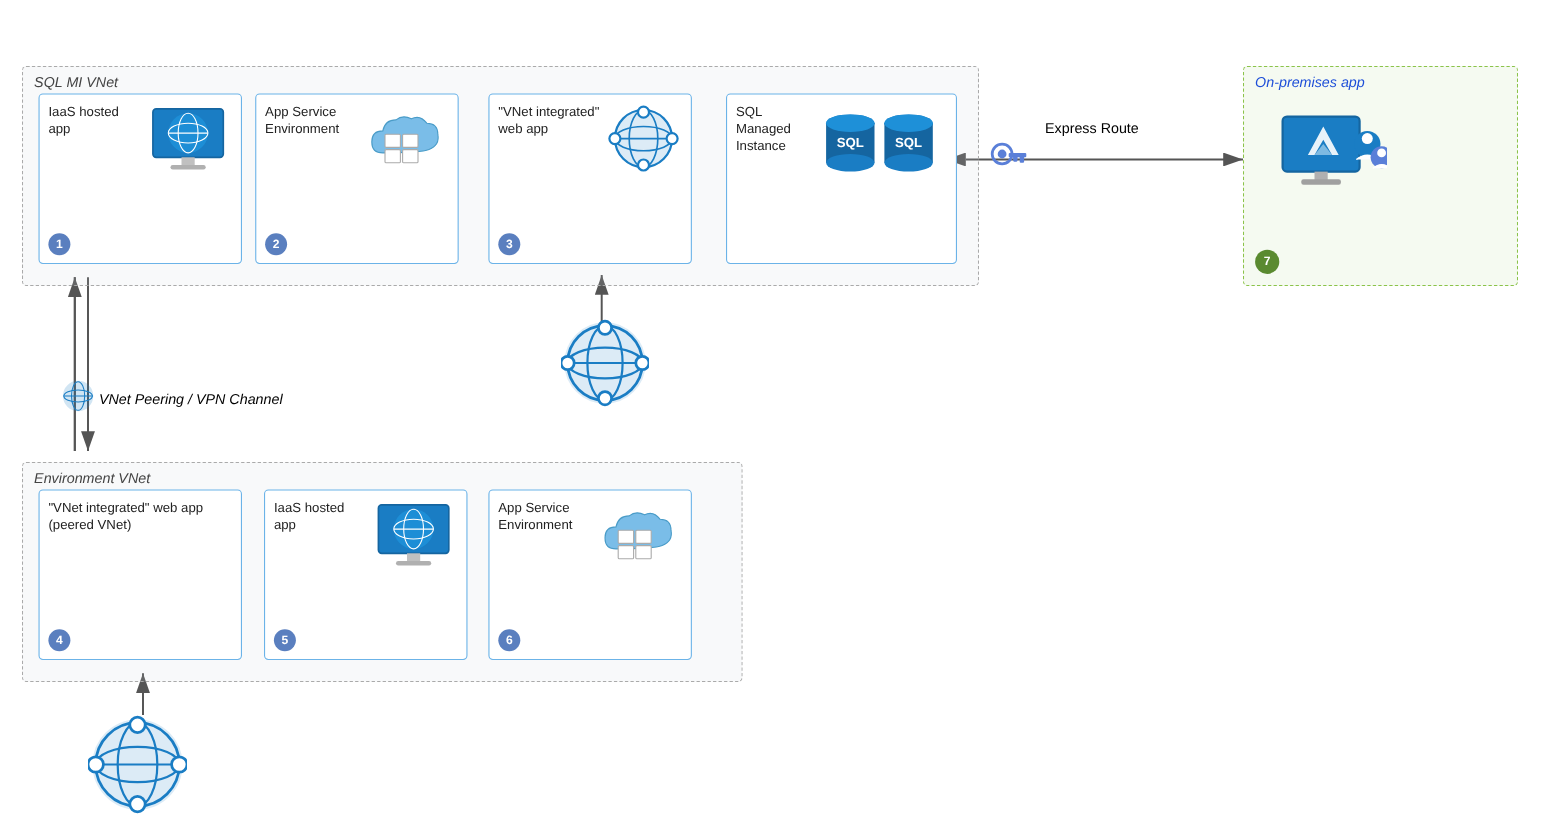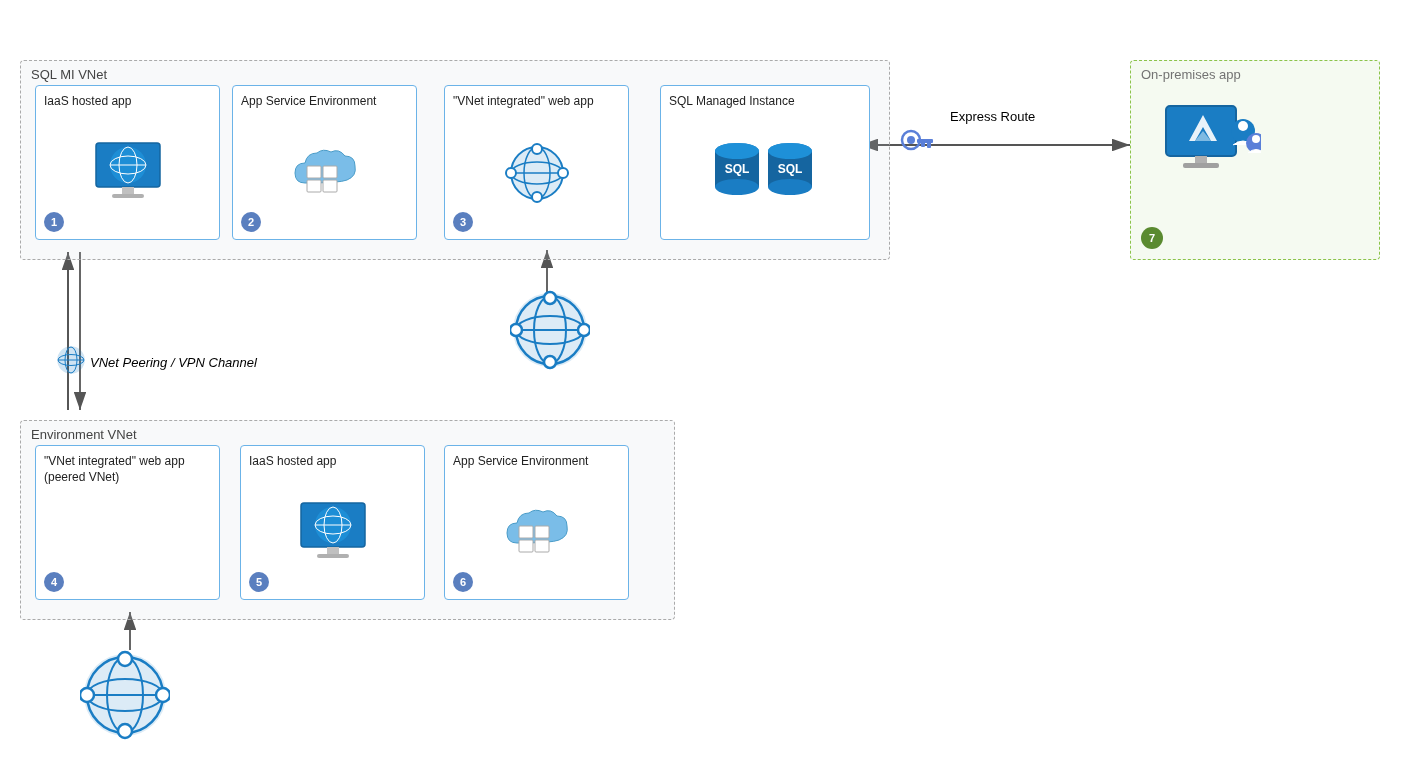--- a/index.html
+++ b/index.html
@@ -28,30 +28,30 @@
       background: rgba(200,210,220,0.13);
     }
 
     .vnet-label {
       position: absolute;
       top: 6px;
       left: 10px;
       font-size: 13px;
       color: #444;
       font-weight: 500;
+      font-style: italic;
     }
 
     
     .comp-box {
       position: absolute;
       border: 1.5px solid #6bb3e8;
       border-radius: 4px;
       background: #fff;
       display: flex;
-      flex-direction: column;
       align-items: flex-start;
       padding: 8px 8px 6px 8px;
     }
 
     .comp-title {
       font-size: 12px;
       color: #222;
       line-height: 1.3;
       margin-bottom: 4px;
       font-weight: 400;
@@ -199,21 +199,21 @@
 
         <circle cx="35" cy="8" r="5" fill="white" stroke="#1a7dc4" stroke-width="2"></circle>
         <circle cx="61" cy="32" r="5" fill="white" stroke="#1a7dc4" stroke-width="2"></circle>
         <circle cx="35" cy="56" r="5" fill="white" stroke="#1a7dc4" stroke-width="2"></circle>
         <circle cx="9" cy="32" r="5" fill="white" stroke="#1a7dc4" stroke-width="2"></circle>
       </svg>
     </div>
     <div class="badge">3</div>
   </div>
 
-  <div class="comp-box" style="left:660px; top:85px; width:210px; height:155px;text-align:center;">
+  <div class="comp-box" style="left:660px; top:85px; width:210px; height:155px;">
     <span class="comp-title">SQL Managed Instance</span>
     <div class="comp-icon-area">
 
       <svg width="120" height="80" viewBox="0 0 120 80">
 
         <ellipse cx="32" cy="18" rx="22" ry="8" fill="#1a7dc4"></ellipse>
         <rect x="10" y="18" width="44" height="36" fill="#1565a0"></rect>
         <ellipse cx="32" cy="54" rx="22" ry="8" fill="#1a7dc4"></ellipse>
         <ellipse cx="32" cy="18" rx="22" ry="8" fill="#1e90d8"></ellipse>
         <text x="32" y="40" text-anchor="middle" fill="white" font-size="12" font-weight="bold">SQL</text>
@@ -319,21 +319,21 @@
 
       <circle cx="16" cy="20" r="9" fill="none" stroke="#5a7fd8" stroke-width="2.5"></circle>
       <rect x="22" y="19" width="16" height="4" rx="1" fill="#5a7fd8"></rect>
       <rect x="32" y="22" width="4" height="6" rx="1" fill="#5a7fd8"></rect>
       <rect x="26" y="22" width="4" height="5" rx="1" fill="#5a7fd8"></rect>
       <circle cx="16" cy="20" r="4" fill="#5a7fd8"></circle>
     </svg>
   </div>
 
   <div class="onprem-box" style="left:1130px; top:60px; width:250px; height:200px;">
-    <span class="vnet-label" style="color:#737373;">On-premises app</span>
+    <span class="vnet-label" style="color:#1d4ed8;">On-premises app</span>
 
     <div style="position:absolute; top:40px; left:30px; display:flex; align-items:flex-end; gap:10px;">
 
       <svg width="100" height="90" viewBox="0 0 100 90">
 
         <rect x="5" y="5" width="70" height="50" rx="4" fill="#1a7dc4" stroke="#1565a0" stroke-width="2"></rect>
 
         <polygon points="28,40 42,14 56,40 50,40 42,26 34,40" fill="white" opacity="0.9"></polygon>
         <polygon points="34,40 42,30 50,40" fill="#aad4f0" opacity="0.7"></polygon>
 

